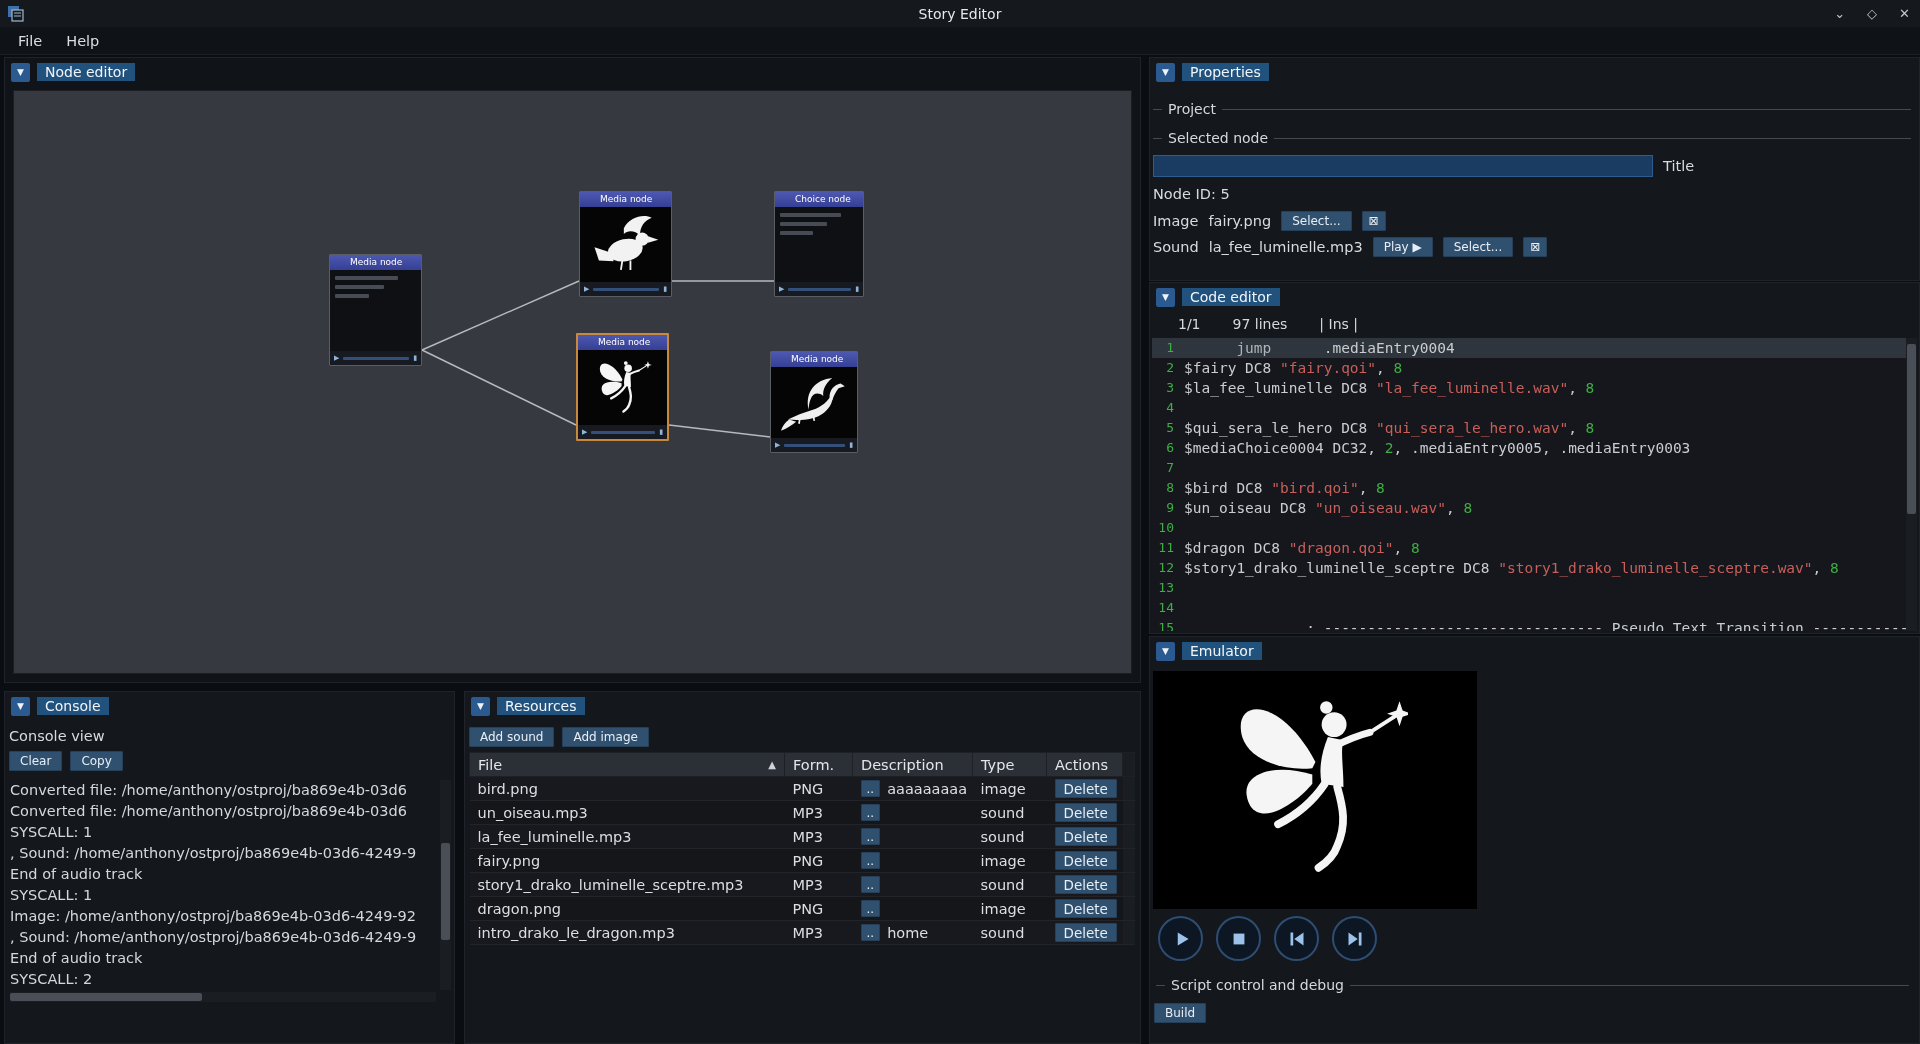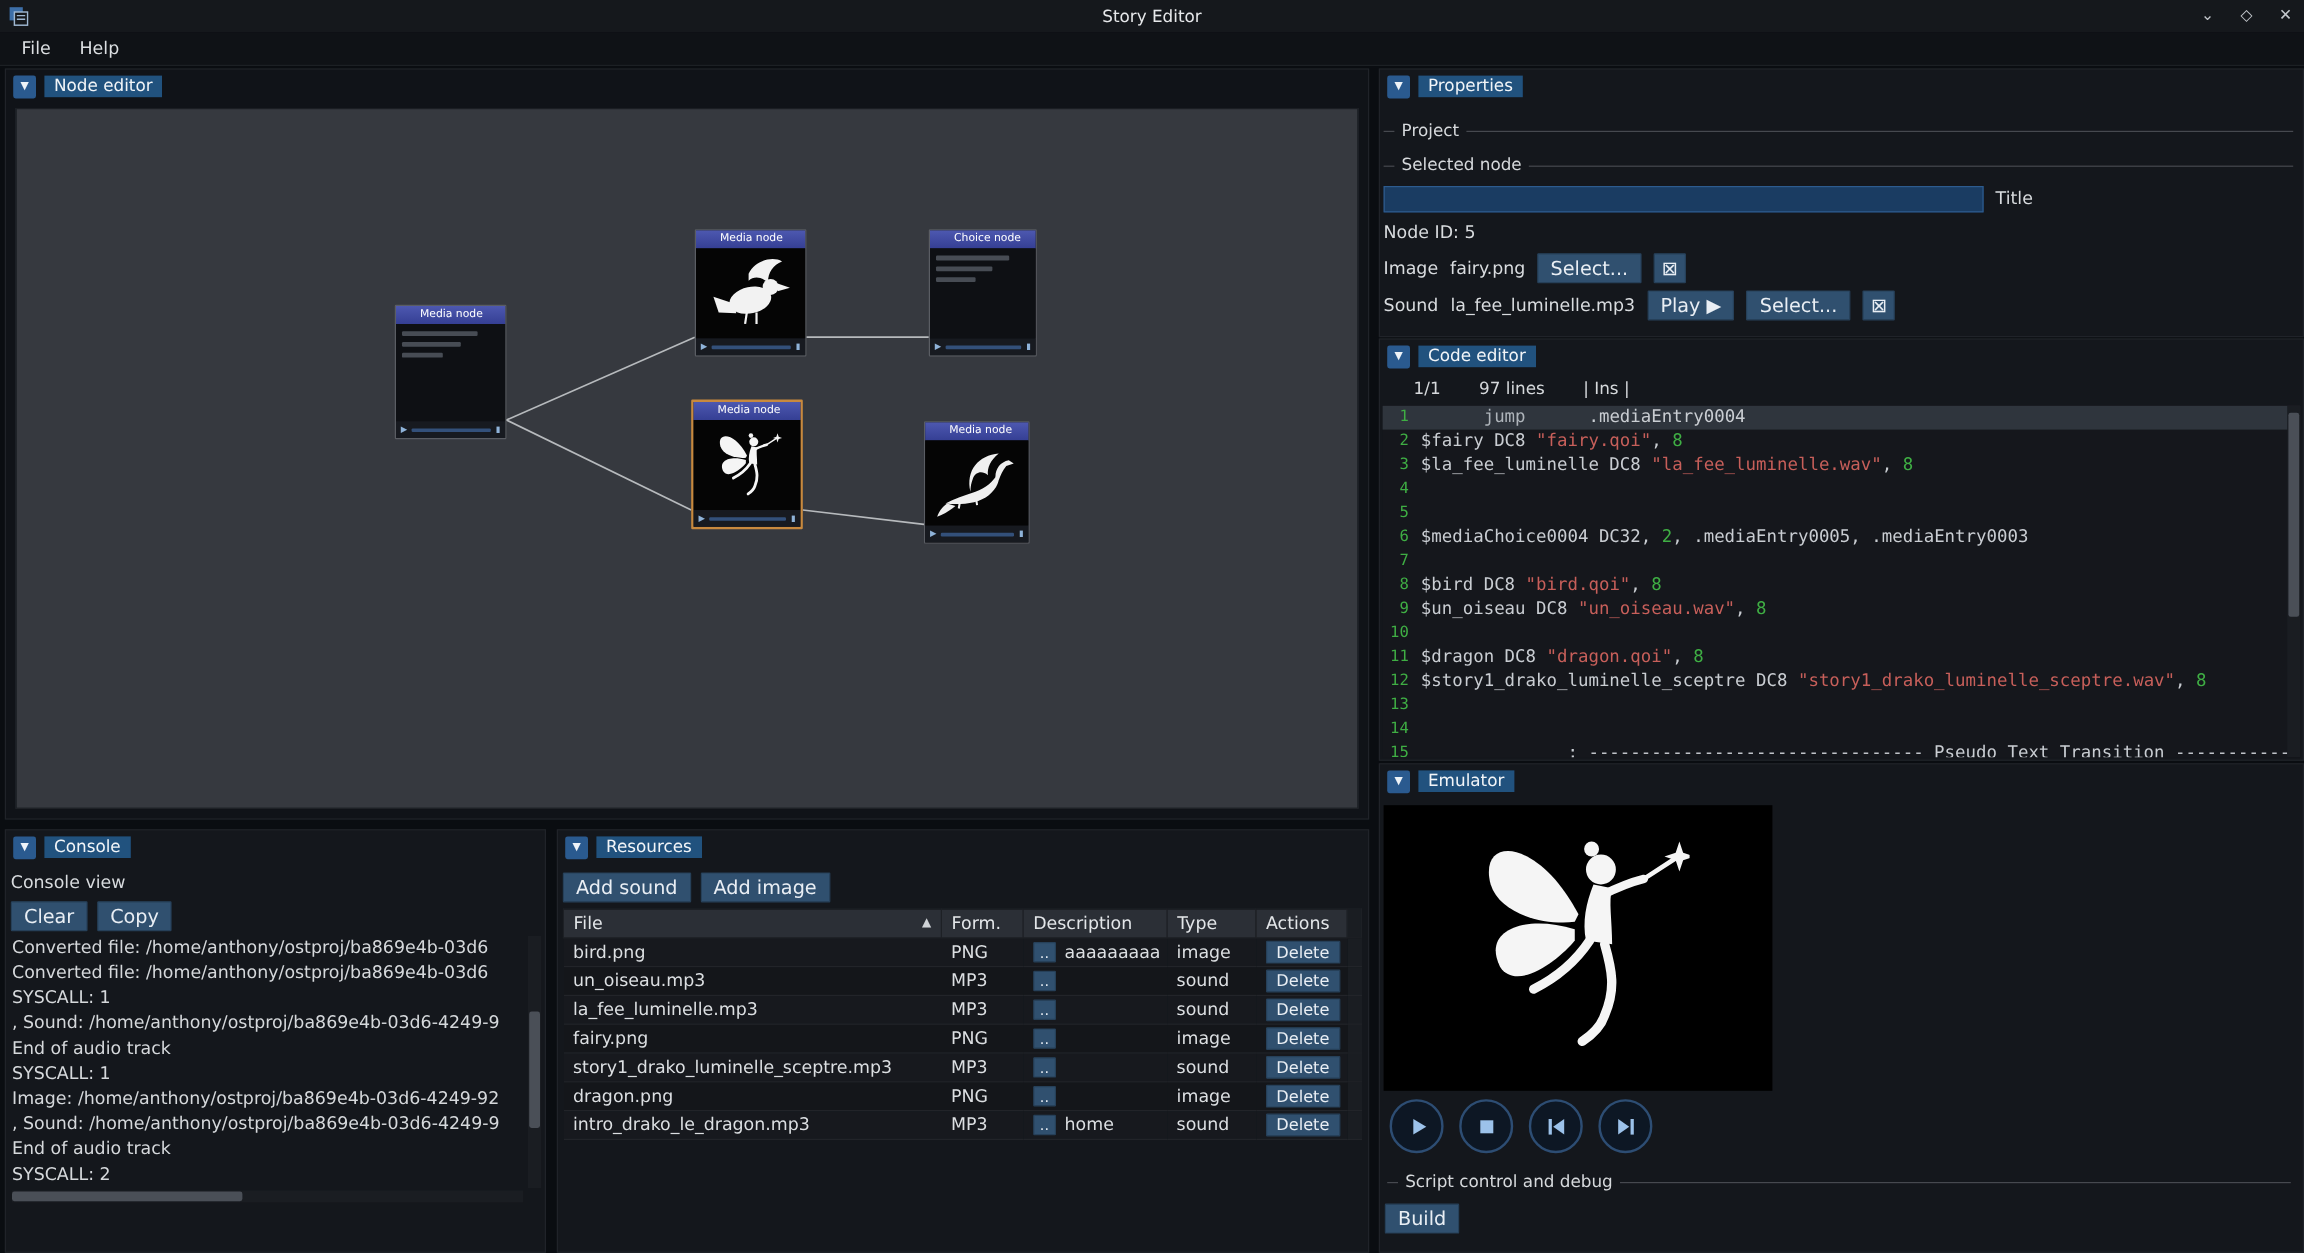--- a/index.html
+++ b/index.html
@@ -35,21 +35,21 @@
   .node-header { height:15px; background:linear-gradient(#4d58b0,#353f94); color:#fff; font-size:9px; line-height:15px; padding:0 20px; white-space:nowrap; overflow:hidden; flex:none; }
   .node-body { flex:1; display:flex; align-items:center; justify-content:center; background:#050505; overflow:hidden; }
   .node-body svg { width:82%; height:88%; }
   .node-body.plain, .node-body.choice { background:#0e1014; flex-direction:column; align-items:flex-start; justify-content:flex-start; padding:6px 5px; gap:5px; }
   .sk-bar { height:4px; background:#474c54; border-radius:1px; }
   .node-footer { height:14px; background:#171a20; display:flex; align-items:center; gap:4px; padding:0 4px; flex:none; }
   .nf-glyph { color:#8fb3d9; font-size:7px; line-height:14px; }
   .nf-bar { flex:1; height:3px; background:#33507a; border-radius:1px; }
 
   
-  .btn { display:inline-flex; align-items:center; justify-content:center; background:#30506f; color:#e9eef4; border:1px solid #264059; font-size:16px; padding:2px 10px; font-family:inherit; white-space:nowrap; border-radius:1px; }
+  .btn { display:inline-flex; align-items:center; justify-content:center; background:#30506f; color:#e9eef4; border:1px solid #264059; font-size:12px; padding:2px 10px; font-family:inherit; white-space:nowrap; border-radius:1px; }
   .btn-icon { padding:2px 6px; }
   .btn-edit { padding:0 5px; font-size:12px; height:17px; }
   .btn-del { padding:0 8px; font-size:13.5px; height:19px; }
   .text-input { background:#1a3c62; border:1px solid #2d5b8e; height:22px; width:500px; color:#e8eaec; padding:0 6px; font-size:14px; font-family:inherit; }
 
   .group-sep { display:flex; align-items:center; gap:6px; color:#d6d9dc; font-size:14px; }
   .sep-dash { width:9px; height:1px; background:#46494f; flex:none; }
   .sep-line { flex:1; height:1px; background:#46494f; }
 
   
@@ -440,21 +440,21 @@
     <span>1/1</span>
     <span>97 lines</span>
     <span>| Ins |</span>
   </div>
   <div id="code-wrap">
     <div id="code-lines">
         <div class="code-line current"><span class="ln">1</span><span class="code-text"><span class="tok-pl">      </span><span class="tok-kw">jump</span><span class="tok-pl">      </span><span class="tok-pl">.mediaEntry0004</span></span></div>
         <div class="code-line"><span class="ln">2</span><span class="code-text"><span class="tok-pl">$fairy DC8 </span><span class="tok-str">"fairy.qoi"</span><span class="tok-pl">, </span><span class="tok-num">8</span></span></div>
         <div class="code-line"><span class="ln">3</span><span class="code-text"><span class="tok-pl">$la_fee_luminelle DC8 </span><span class="tok-str">"la_fee_luminelle.wav"</span><span class="tok-pl">, </span><span class="tok-num">8</span></span></div>
         <div class="code-line"><span class="ln">4</span><span class="code-text"></span></div>
-        <div class="code-line"><span class="ln">5</span></div>
+        <div class="code-line"><span class="ln">5</span><span class="code-text"><span class="tok-pl">$qui_sera_le_hero DC8 </span><span class="tok-str">"qui_sera_le_hero.wav"</span><span class="tok-pl">, </span><span class="tok-num">8</span></span></div>
         <div class="code-line"><span class="ln">6</span><span class="code-text"><span class="tok-pl">$mediaChoice0004 DC32, </span><span class="tok-num">2</span><span class="tok-pl">, .mediaEntry0005, .mediaEntry0003</span></span></div>
         <div class="code-line"><span class="ln">7</span><span class="code-text"></span></div>
         <div class="code-line"><span class="ln">8</span><span class="code-text"><span class="tok-pl">$bird DC8 </span><span class="tok-str">"bird.qoi"</span><span class="tok-pl">, </span><span class="tok-num">8</span></span></div>
         <div class="code-line"><span class="ln">9</span><span class="code-text"><span class="tok-pl">$un_oiseau DC8 </span><span class="tok-str">"un_oiseau.wav"</span><span class="tok-pl">, </span><span class="tok-num">8</span></span></div>
         <div class="code-line"><span class="ln">10</span><span class="code-text"></span></div>
         <div class="code-line"><span class="ln">11</span><span class="code-text"><span class="tok-pl">$dragon DC8 </span><span class="tok-str">"dragon.qoi"</span><span class="tok-pl">, </span><span class="tok-num">8</span></span></div>
         <div class="code-line"><span class="ln">12</span><span class="code-text"><span class="tok-pl">$story1_drako_luminelle_sceptre DC8 </span><span class="tok-str">"story1_drako_luminelle_sceptre.wav"</span><span class="tok-pl">, </span><span class="tok-num">8</span></span></div>
         <div class="code-line"><span class="ln">13</span><span class="code-text"></span></div>
         <div class="code-line"><span class="ln">14</span><span class="code-text"></span></div>
         <div class="code-line"><span class="ln">15</span><span class="code-text"><span class="tok-pl">              ; -------------------------------- Pseudo Text Transition --------------------------------</span></span></div>

